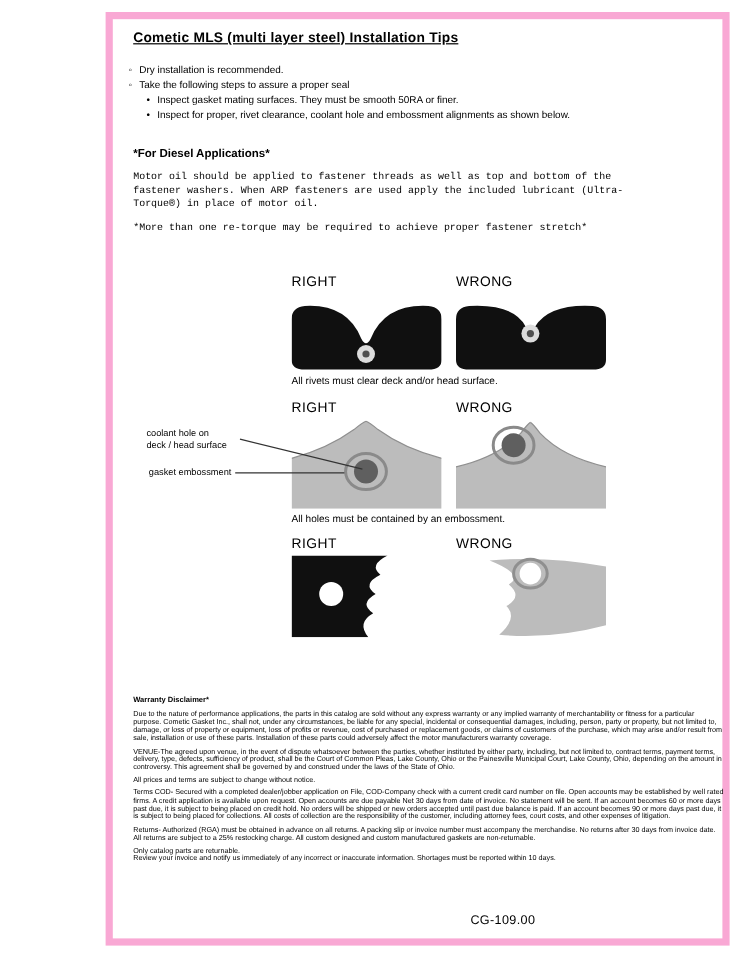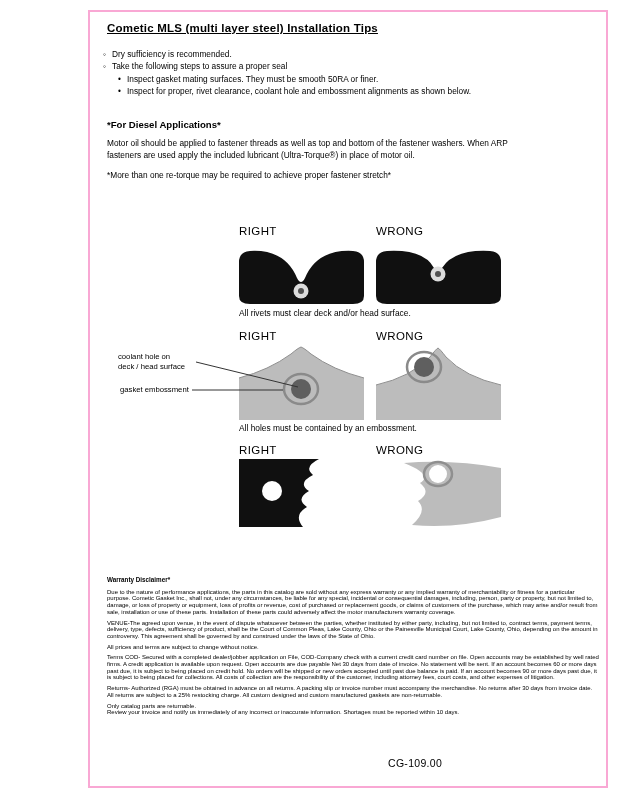--- a/index.html
+++ b/index.html
@@ -1,32 +1,32 @@
 <!DOCTYPE html>
 <html><head>
 <meta charset="utf-8">
 <style>
   * { margin:0; padding:0; box-sizing:border-box; }
   html,body { width:618px; height:800px; background:#fff; color:#000;
               font-family:"Liberation Sans", sans-serif; }
   .page { position:relative; width:618px; height:800px; background:#fff; overflow:hidden; }
-  .frame { position:absolute; left:88px; top:10px; width:520px; height:778px; border:2px solid #f9a8d4; }
+  .frame { position:absolute; left:88px; top:10px; width:520px; height:778px; border:6px solid #f9a8d4; }
 
   .title { position:absolute; left:17px; top:10px; font-size:11.5px; font-weight:bold;
            text-decoration:underline; letter-spacing:0.2px; }
 
   .tips { position:absolute; left:13px; top:36px; width:470px; font-size:8.3px; line-height:12.4px; }
   .tip  { position:relative; padding-left:9px; }
   .tip.l1::before { content:"◦"; position:absolute; left:0; top:0; }
   .tip.l2 { margin-left:15px; }
   .tip.l2::before { content:"•"; position:absolute; left:0; top:0; }
 
   .diesel { position:absolute; left:17px; top:107px; width:410px; font-size:8.3px; line-height:11.3px; }
   .diesel-heading { font-weight:bold; font-size:9.6px; margin-bottom:8px; }
-  .diesel p.para { margin-bottom:9px; }
+  .diesel p.para { margin-bottom:9px;font-family:Liberation Mono, monospace; }
 
   .diagrams { position:absolute; left:149px; top:212px; width:262px; }
   .diag-row { margin-bottom:10px; }
   .hdr-grid, .img-grid { display:grid; grid-template-columns:125px 125px; column-gap:12px; }
   .hdr { text-align:left; font-size:11.5px; line-height:14px; margin-bottom:2px; letter-spacing:0.4px; }
   .img { width:125px; }
   .img svg { display:block; }
   .cap { font-size:8.4px; line-height:10.5px; margin-top:3px; }
   .cap.narrow { width:210px; }
 
@@ -44,21 +44,21 @@
 </style>
 </head>
 <body>
 
 <div class="page">
   <div class="frame">
 
     <div class="title">Cometic MLS (multi layer steel) Installation Tips</div>
 
     <div class="tips">
-      <div class="tip l1">Dry sufficiency is recommended.</div>
+      <div class="tip l1">Dry installation is recommended.</div>
       <div class="tip l1">Take the following steps to assure a proper seal</div>
       <div class="tip l2">Inspect gasket mating surfaces.  They must be smooth 50RA or finer.</div>
       <div class="tip l2">Inspect for proper, rivet clearance, coolant hole and embossment alignments as shown below.</div>
     </div>
 
     <div class="diesel">
       <div class="diesel-heading">*For Diesel Applications*</div>
       <p class="para">Motor oil should be applied to fastener threads as well as top and bottom of the fastener washers. When ARP fasteners are used apply the included lubricant (Ultra-Torque®) in place of motor oil.</p>
       <p class="para">*More than one re-torque may be required to achieve proper fastener stretch*</p>
     </div>

